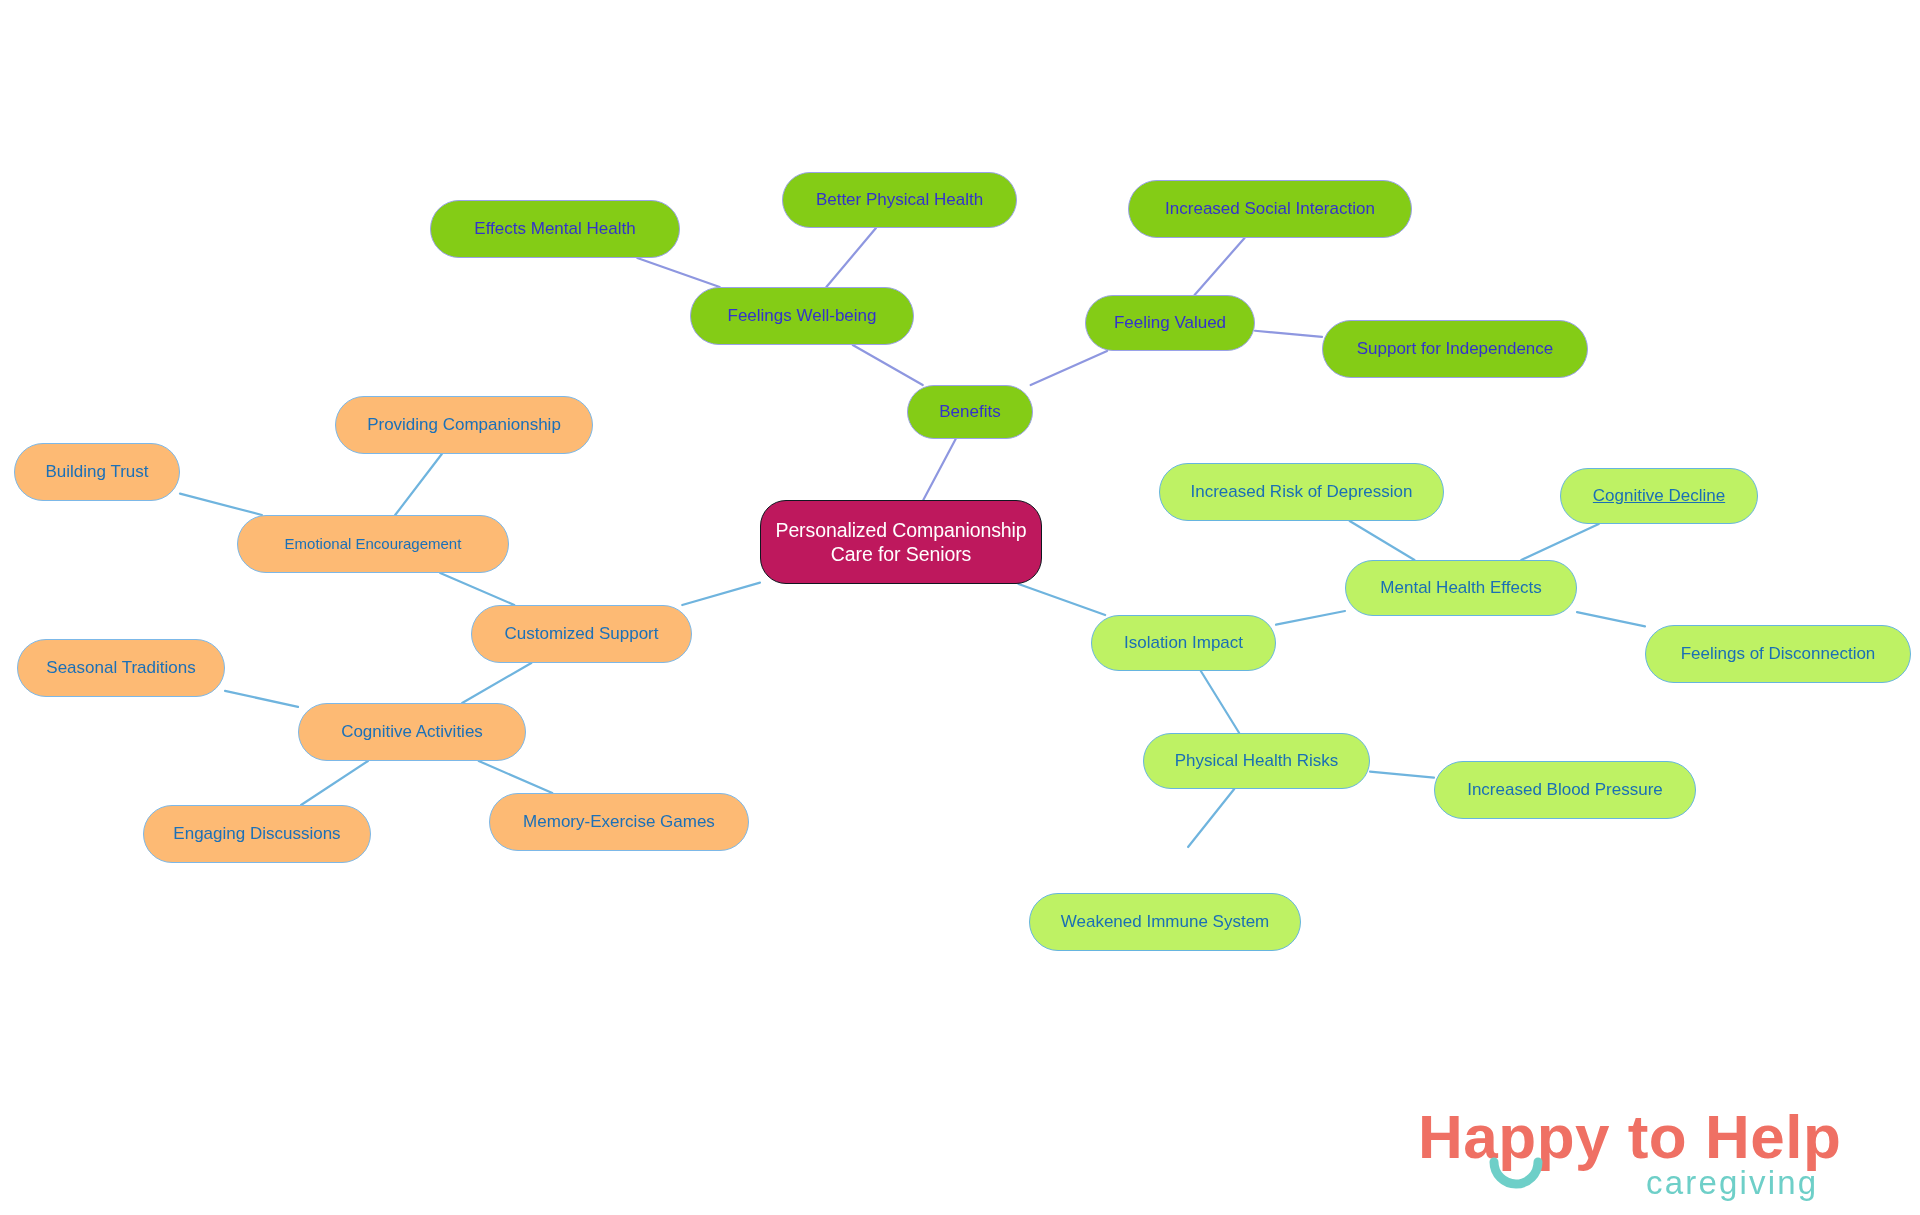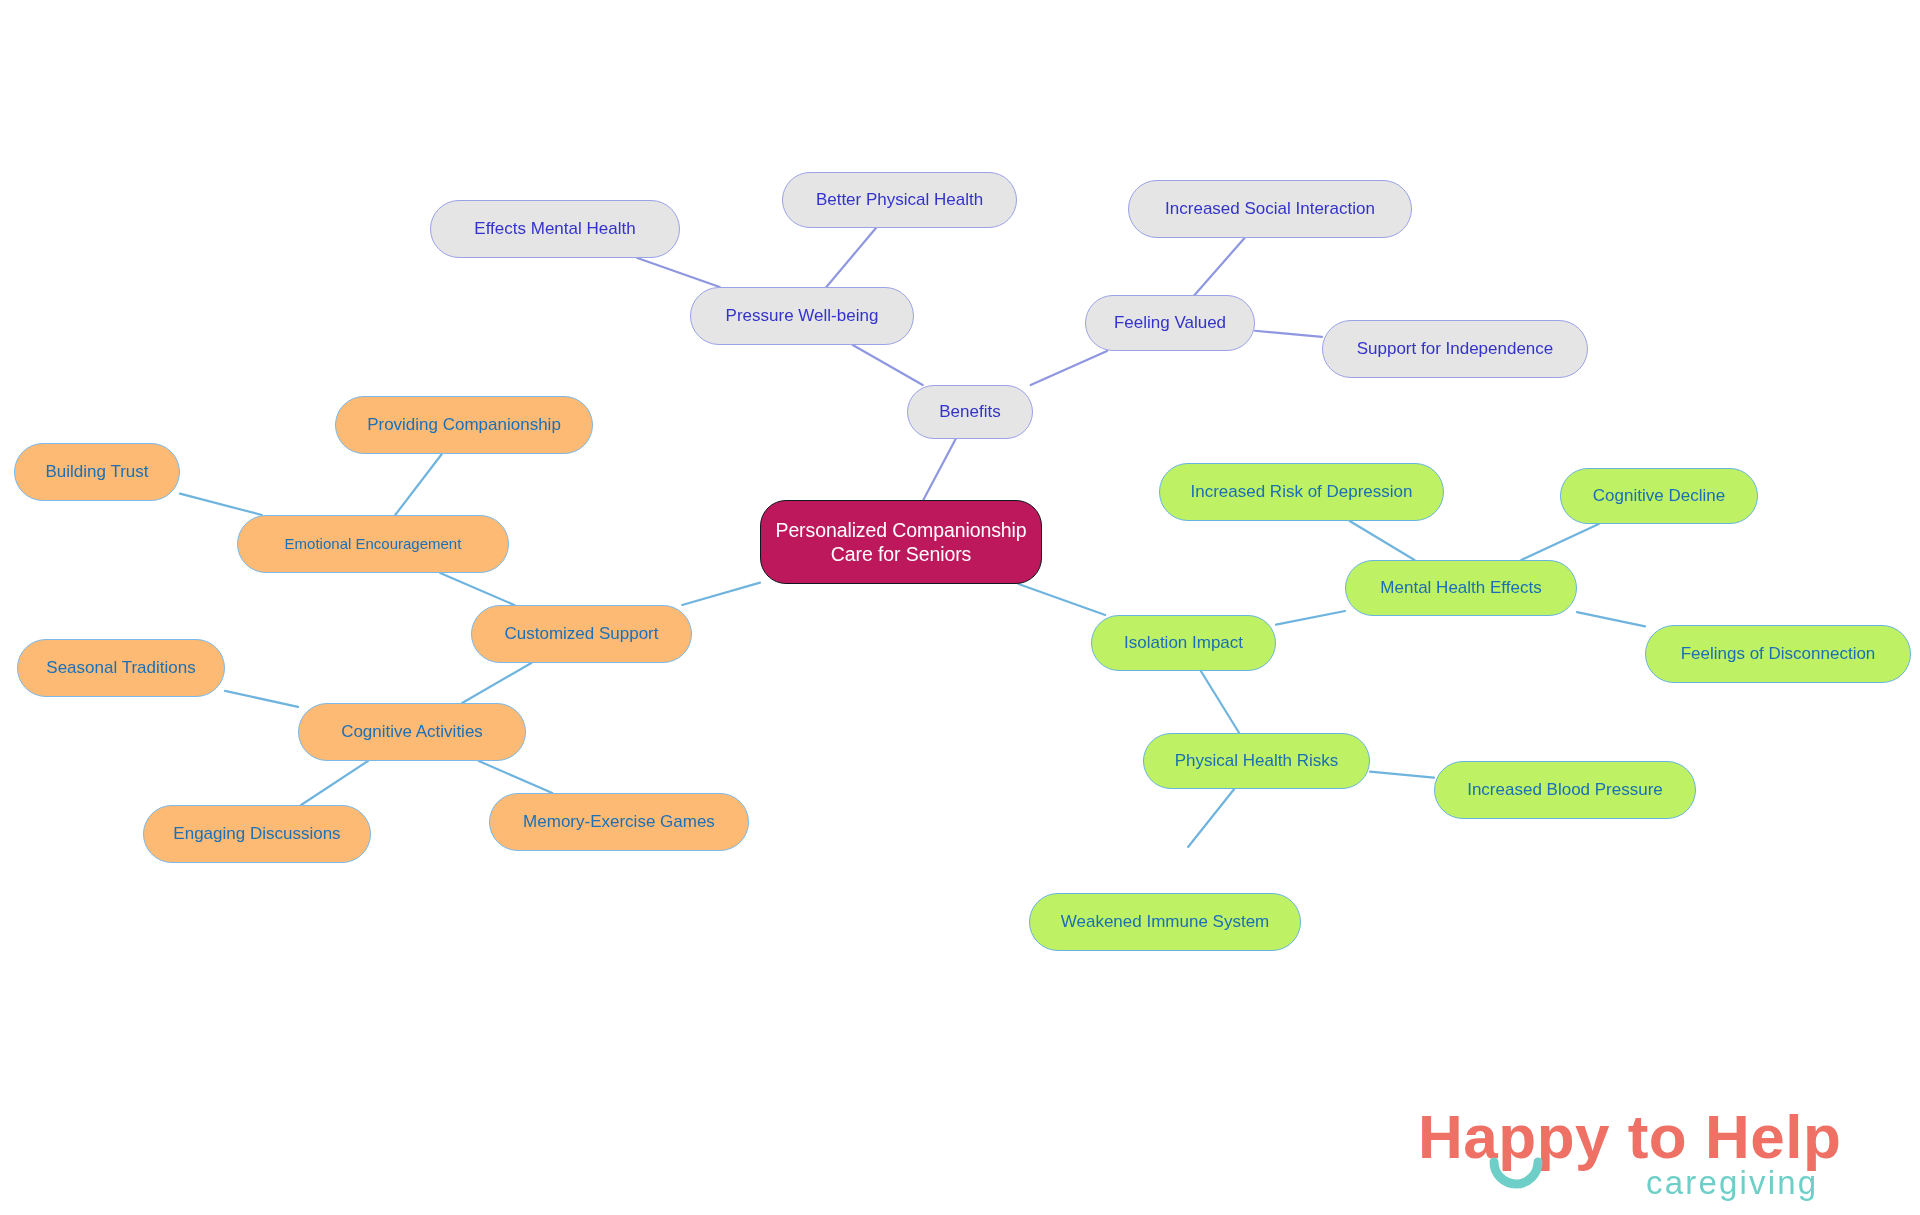--- a/index.html
+++ b/index.html
@@ -40,21 +40,21 @@
   }
   .node.root {
     background: #be185d;
     color: #ffffff;
     border-color: #101720;
     border-radius: 26px;
     font-size: 19.5px;
     letter-spacing: -0.1px;
   }
   .node.purple {
-    background: #e5e5e5;
+    background: #84cc16;
     border-color: #9aa2e8;
     color: #3333cc;
   }
   .node.blue-light {
     background: #fdba74;
     border-color: #7cb8e8;
     color: #1b70b8;
   }
   .node.blue {
     background: #bef264;
@@ -97,38 +97,38 @@
       <line x1="1577" y1="612.1514195583596" x2="1645" y2="626.3091482649842" stroke="#6fb4de" stroke-width="2.2" stroke-linecap="round"></line>
       <line x1="1200.822033898305" y1="671" x2="1239.177966101695" y2="733" stroke="#6fb4de" stroke-width="2.2" stroke-linecap="round"></line>
       <line x1="1370" y1="771.6693679092383" x2="1434" y2="777.6855753646678" stroke="#6fb4de" stroke-width="2.2" stroke-linecap="round"></line>
       <line x1="1234.2217391304348" y1="789" x2="1188.0739130434783" y2="847" stroke="#6fb4de" stroke-width="2.2" stroke-linecap="round"></line>
     </svg>
 
   <div id="nodes-layer">
       <div class="node root" style="left: 760px; top: 500px; width: 282px; height: 84px; font-size: 19.5px;">Personalized Companionship
 Care for Seniors</div>
       <div class="node purple" style="left: 907px; top: 385px; width: 126px; height: 54px; font-size: 17px;">Benefits</div>
-      <div class="node purple" style="left: 690px; top: 287px; width: 224px; height: 58px; font-size: 17px;">Pressure Well-being</div>
+      <div class="node purple" style="left: 690px; top: 287px; width: 224px; height: 58px; font-size: 17px;">Feelings Well-being</div>
       <div class="node purple" style="left: 430px; top: 200px; width: 250px; height: 58px; font-size: 17px;">Effects Mental Health</div>
       <div class="node purple" style="left: 782px; top: 172px; width: 235px; height: 56px; font-size: 17px;">Better Physical Health</div>
       <div class="node purple" style="left: 1085px; top: 295px; width: 170px; height: 56px; font-size: 17px;">Feeling Valued</div>
       <div class="node purple" style="left: 1128px; top: 180px; width: 284px; height: 58px; font-size: 17px;">Increased Social Interaction</div>
       <div class="node purple" style="left: 1322px; top: 320px; width: 266px; height: 58px; font-size: 17px;">Support for Independence</div>
       <div class="node blue-light" style="left: 471px; top: 605px; width: 221px; height: 58px; font-size: 17px;">Customized Support</div>
       <div class="node blue-light" style="left: 237px; top: 515px; width: 272px; height: 58px; font-size: 15px;">Emotional Encouragement</div>
       <div class="node blue-light" style="left: 14px; top: 443px; width: 166px; height: 58px; font-size: 17px;">Building Trust</div>
       <div class="node blue-light" style="left: 335px; top: 396px; width: 258px; height: 58px; font-size: 17px;">Providing Companionship</div>
       <div class="node blue-light" style="left: 298px; top: 703px; width: 228px; height: 58px; font-size: 17px;">Cognitive Activities</div>
       <div class="node blue-light" style="left: 17px; top: 639px; width: 208px; height: 58px; font-size: 17px;">Seasonal Traditions</div>
       <div class="node blue-light" style="left: 143px; top: 805px; width: 228px; height: 58px; font-size: 17px;">Engaging Discussions</div>
       <div class="node blue-light" style="left: 489px; top: 793px; width: 260px; height: 58px; font-size: 17px;">Memory-Exercise Games</div>
       <div class="node blue" style="left: 1091px; top: 615px; width: 185px; height: 56px; font-size: 17px;">Isolation Impact</div>
       <div class="node blue" style="left: 1345px; top: 560px; width: 232px; height: 56px; font-size: 17px;">Mental Health Effects</div>
       <div class="node blue" style="left: 1159px; top: 463px; width: 285px; height: 58px; font-size: 17px;">Increased Risk of Depression</div>
-      <div class="node blue" style="left: 1560px; top: 468px; width: 198px; height: 56px; font-size: 17px;">Cognitive Decline</div>
+      <div class="node blue" style="left: 1560px; top: 468px; width: 198px; height: 56px; font-size: 17px; text-decoration: underline;">Cognitive Decline</div>
       <div class="node blue" style="left: 1645px; top: 625px; width: 266px; height: 58px; font-size: 17px;">Feelings of Disconnection</div>
       <div class="node blue" style="left: 1143px; top: 733px; width: 227px; height: 56px; font-size: 17px;">Physical Health Risks</div>
       <div class="node blue" style="left: 1434px; top: 761px; width: 262px; height: 58px; font-size: 17px;">Increased Blood Pressure</div>
       <div class="node blue" style="left: 1029px; top: 847px; width: 272px; height: 58px; font-size: 17px; margin-top: 46px;">Weakened Immune System</div>
     </div>
 
   <svg class="logo" viewBox="0 0 470 112">
     <text id="logo-line1" x="0" y="68" font-family="'Liberation Sans', sans-serif" font-size="62" font-weight="bold" letter-spacing="0.5" fill="#ef7064">Happy to Help</text>
     <path d="M 76 72 A 22 22 0 0 0 120 72" fill="none" stroke-width="9" stroke-linecap="round" stroke="#6ecfc8"></path>
     <text id="logo-line2" x="228" y="104" font-family="'Liberation Sans', sans-serif" font-size="33" letter-spacing="2.2" fill="#6ecfc8">caregiving</text>

